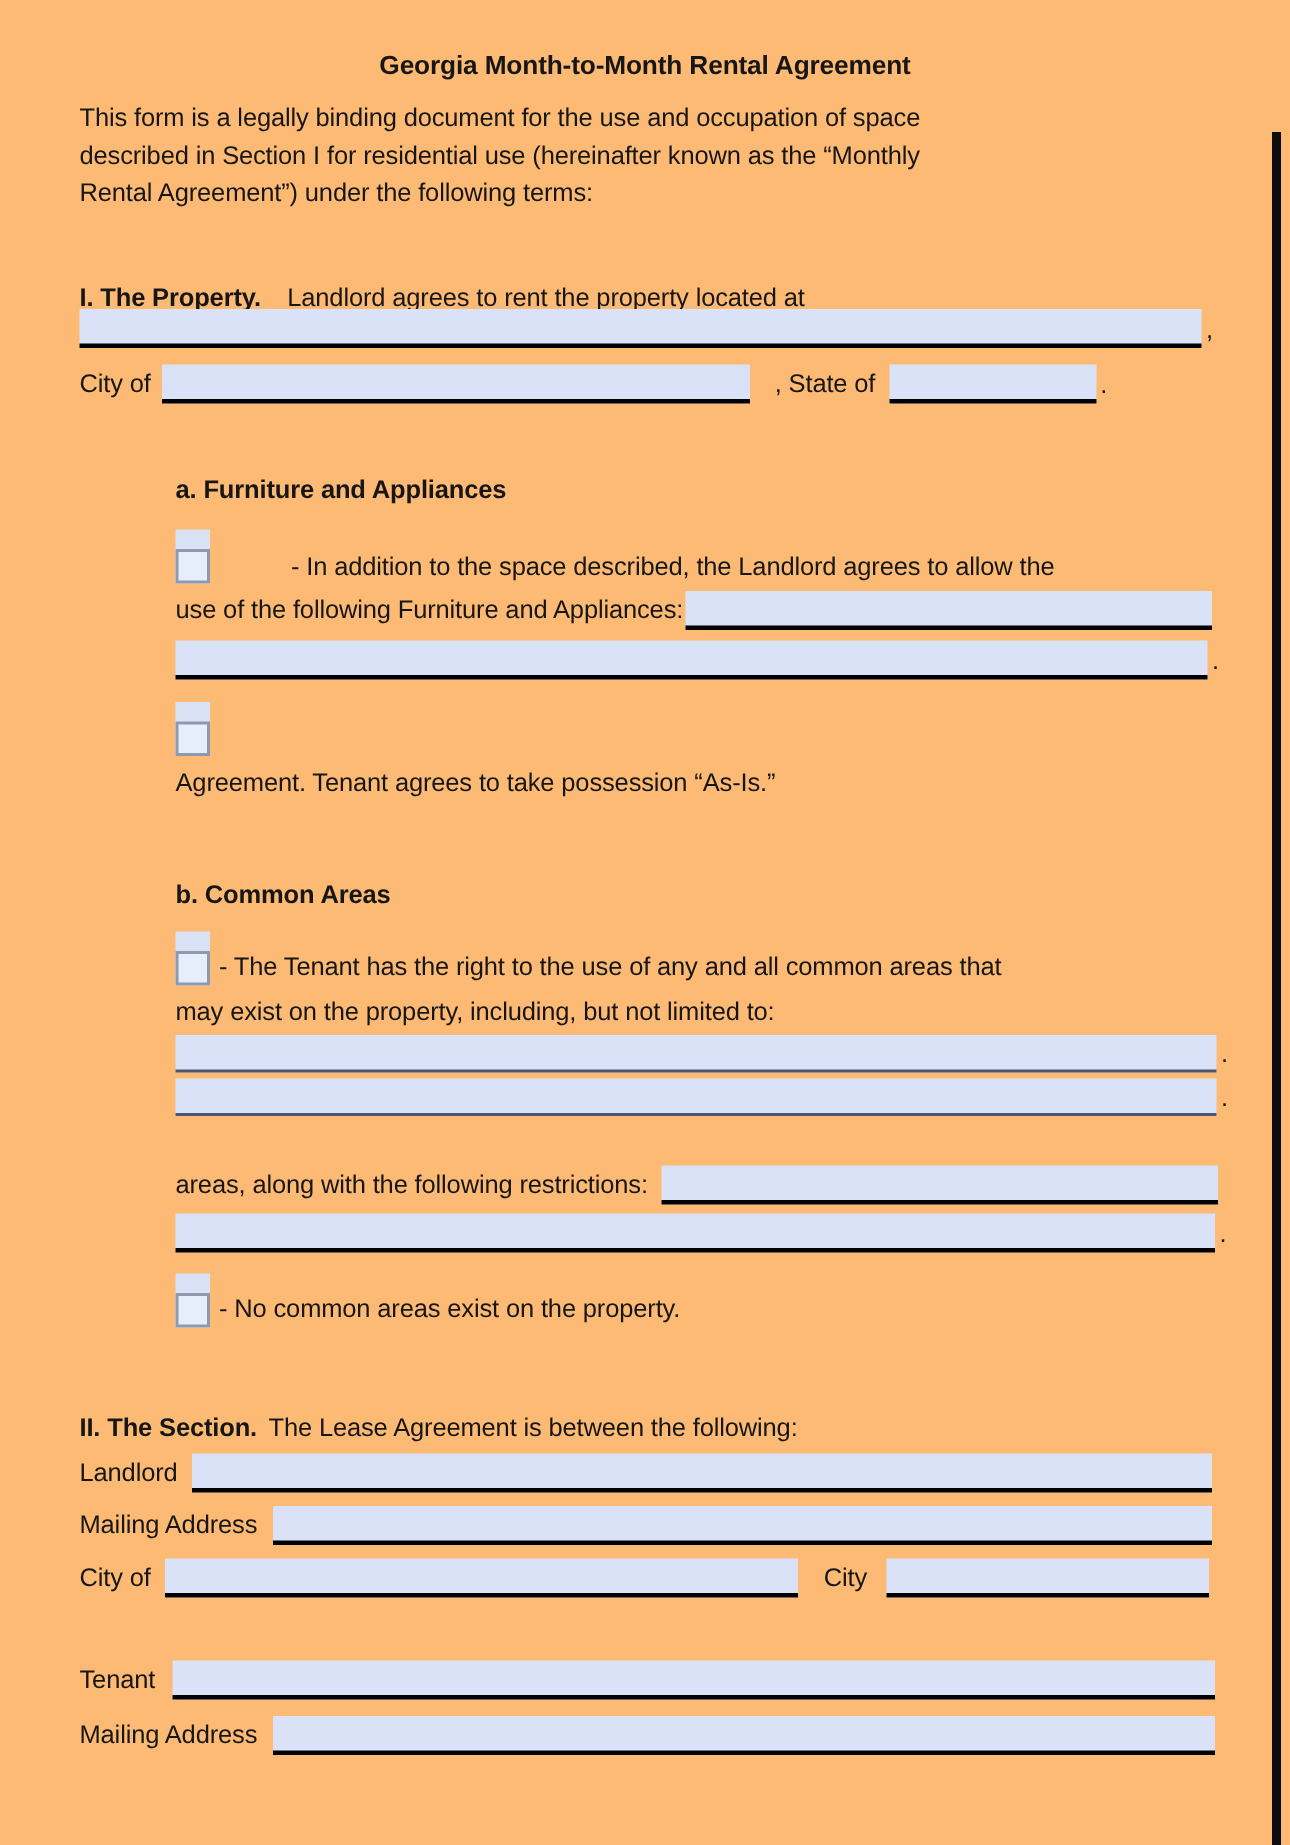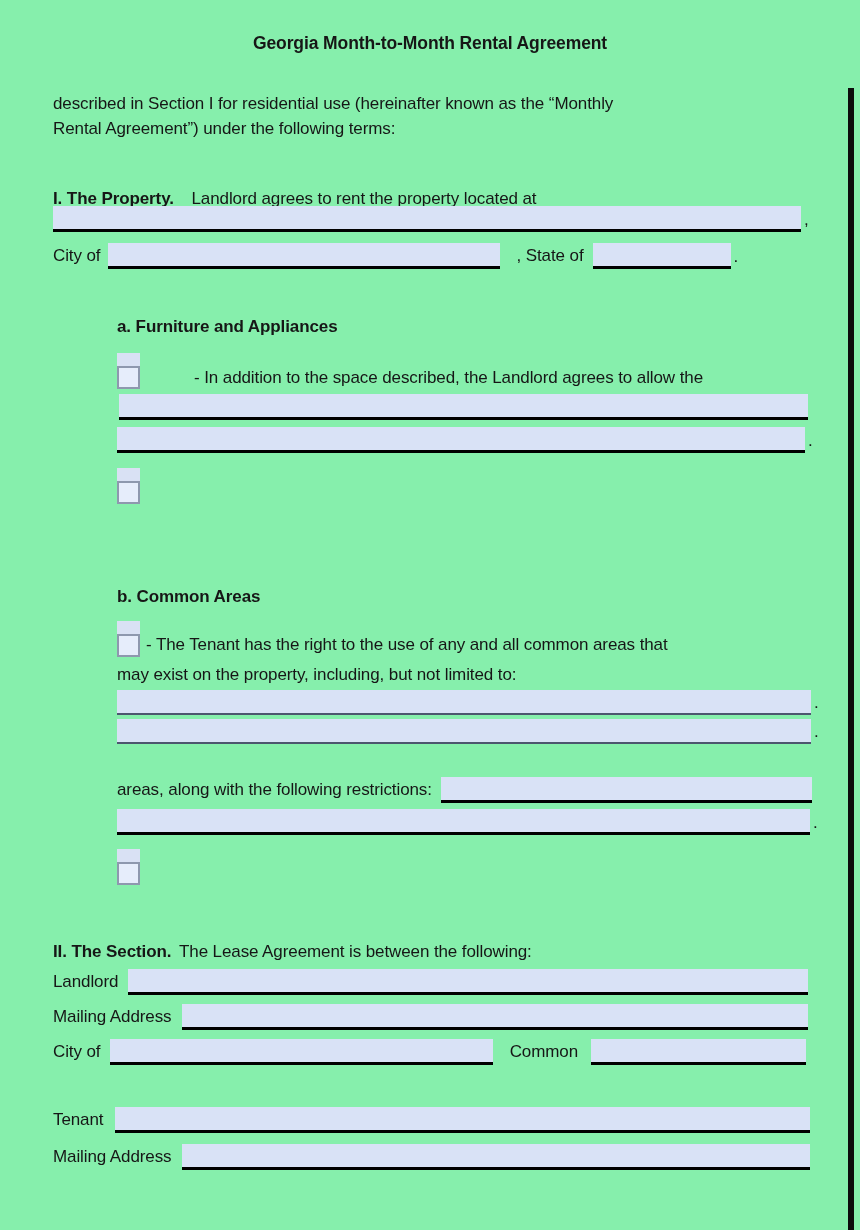--- a/index.html
+++ b/index.html
@@ -1,17 +1,17 @@
 <!DOCTYPE html>
 <html><head>
 <meta charset="utf-8">
 <style>
   html,body { margin:0; padding:0; background:#ffffff; }
   .page {
-    position:relative; width:860px; height:1230px; background:#86efac;
+    position:relative; width:860px; height:1230px; background:#fdba74;
     font-family:"Liberation Sans", sans-serif; font-size:17px; color:#161616;
     overflow:hidden; letter-spacing:-0.1px;
   }
   .abs { position:absolute; }
   .line { position:absolute; white-space:nowrap; line-height:21px; }
   .b { font-weight:bold; }
   .row { position:absolute; display:flex; align-items:flex-end; }
   .row .lbl { white-space:nowrap; padding-bottom:3px; }
   .field {
     background:#d9e2f6; border:none; outline:none; margin:0; padding:0 4px;
@@ -28,20 +28,21 @@
   }
   .edge-bar { position:absolute; background:#0c0c0c; }
 </style>
 </head>
 <body>
 
 <div class="page">
 
   <div class="abs b" style="left:0; top:33px; width:860px; text-align:center; font-size:17.5px;">Georgia Month-to-Month Rental Agreement</div>
 
+  <div class="line" style="left:53px; top:68px;">This form is a legally binding document for the use and occupation of space</div>
   <div class="line" style="left:53px; top:93px;">described in Section I for residential use (hereinafter known as the “Monthly</div>
   <div class="line" style="left:53px; top:118px;">Rental Agreement”) under the following terms:</div>
 
   <div class="line" style="left:53px; top:188px;">
     <span class="b">I. The Property.</span>
     <span style="margin-left:13px;">Landlord agrees to rent the property located at</span>
   </div>
 
   <div class="row" style="left:53px; top:206px; width:775px;">
     <input class="field" style="width: 748px;" value="">
@@ -56,30 +57,32 @@
     <span class="suffix">.</span>
   </div>
 
   <div class="line b" style="left:117px; top:316px;">a. Furniture and Appliances</div>
 
   <div class="cb" style="left:117px; top:353px;">
     <span class="cb-box"></span>
   </div>
   <div class="line" style="left:146px; top:367px;margin-left:48px;">- In addition to the space described, the Landlord agrees to allow the</div>
   <div class="row" style="left:117px; top:394px; width:691px;">
+    <span class="lbl">use of the following Furniture and Appliances:</span>
     <input class="field" style="flex: 1 1 0%; margin-left: 2px;" value="">
   </div>
   <div class="row" style="left:117px; top:427px; width:700px;">
     <input class="field" style="width: 688px;" value="">
     <span class="suffix">.</span>
   </div>
 
   <div class="cb" style="left:117px; top:468px;">
     <span class="cb-box"></span>
   </div>
+  <div class="line" style="left:117px; top:511px;">Agreement. Tenant agrees to take possession “As-Is.”</div>
 
   <div class="line b" style="left:117px; top:586px;">b. Common Areas</div>
 
   <div class="cb" style="left:117px; top:621px;">
     <span class="cb-box"></span>
   </div>
   <div class="line" style="left:146px; top:634px;">- The Tenant has the right to the use of any and all common areas that</div>
   <div class="line" style="left:117px; top:664px;">may exist on the property, including, but not limited to:</div>
   <div class="row" style="left:117px; top:690px; width:706px;">
     <input class="field soft" style="width: 694px;" value="">
@@ -95,40 +98,41 @@
     <input class="field" style="flex: 1 1 0%; margin-left: 9px;" value="">
   </div>
   <div class="row" style="left:117px; top:809px; width:706px;">
     <input class="field" style="width: 693px;" value="">
     <span class="suffix">.</span>
   </div>
 
   <div class="cb" style="left:117px; top:849px;">
     <span class="cb-box"></span>
   </div>
+  <div class="line" style="left:146px; top:862px;">- No common areas exist on the property.</div>
 
   <div class="line" style="left:53px; top:941px;">
     <span class="b">II. The Section.</span>
     <span style="margin-left:3px;">The Lease Agreement is between the following:</span>
   </div>
 
   <div class="row" style="left:53px; top:969px; width:755px;">
     <span class="lbl">Landlord</span>
     <input class="field" style="flex: 1 1 0%; margin-left: 10px;" value="">
   </div>
 
   <div class="row" style="left:53px; top:1004px; width:755px;">
     <span class="lbl">Mailing Address</span>
     <input class="field" style="flex: 1 1 0%; margin-left: 10px;" value="">
   </div>
 
   <div class="row" style="left:53px; top:1039px; width:753px;">
     <span class="lbl">City of</span>
     <input class="field" style="width: 443px; margin-left: 10px;" value="">
-    <span class="lbl" style="margin-left:17px;">Common</span>
+    <span class="lbl" style="margin-left:17px;">City</span>
     <input class="field" style="flex: 1 1 0%; margin-left: 13px;" value="">
   </div>
 
   <div class="row" style="left:53px; top:1107px; width:757px;">
     <span class="lbl">Tenant</span>
     <input class="field" style="flex: 1 1 0%; margin-left: 12px;" value="">
   </div>
 
   <div class="row" style="left:53px; top:1144px; width:757px;">
     <span class="lbl">Mailing Address</span>

